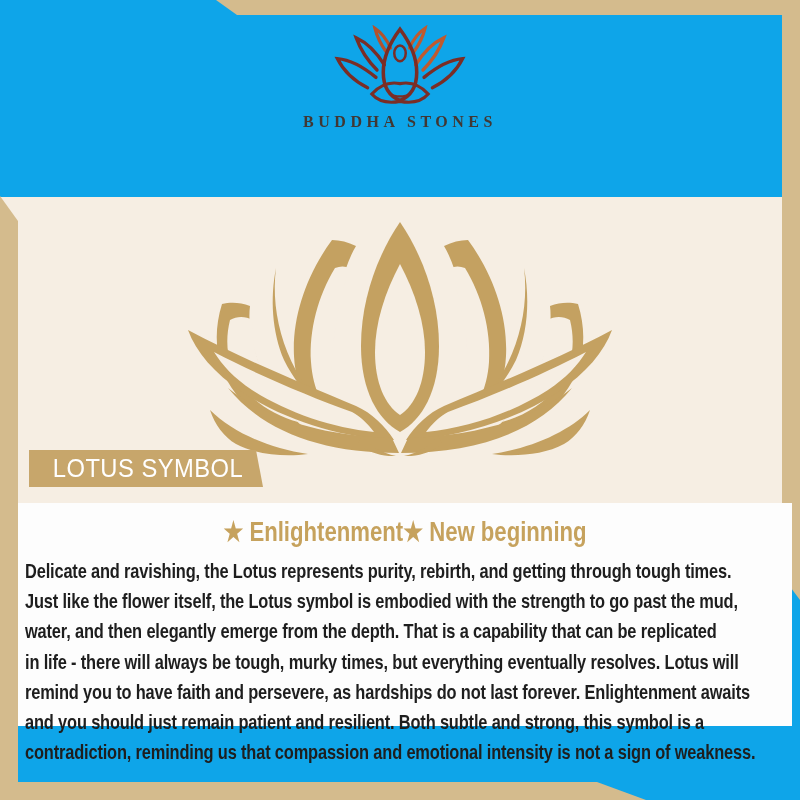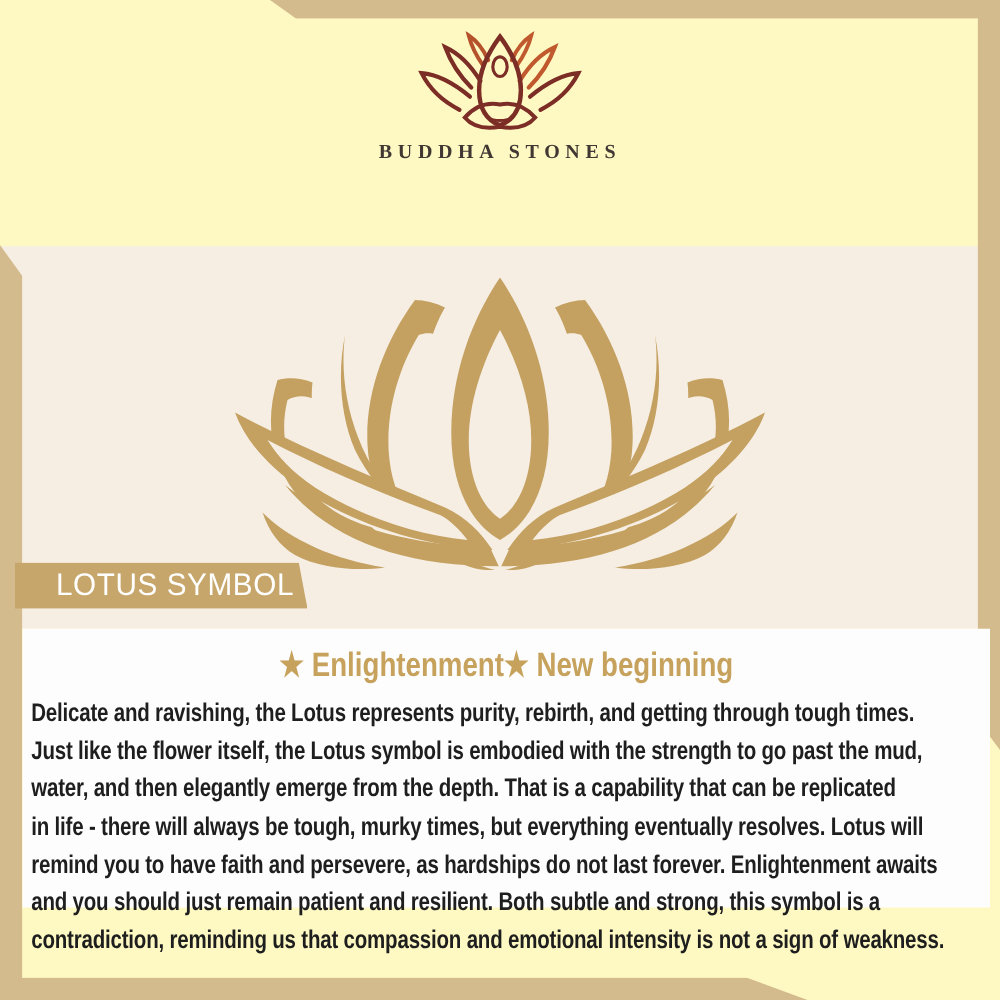--- a/index.html
+++ b/index.html
@@ -1,18 +1,18 @@
 <!DOCTYPE html>
 <html><head>
 <meta charset="utf-8">
 <style>
   html,body{margin:0;padding:0;background:#dddddd;}
   .page{
     position:relative;width:800px;height:800px;overflow:hidden;
-    background:#fef9c3;
+    background:#0ea5e9;
     font-family:"Liberation Sans",sans-serif;
   }
   .bg-band{position:absolute;left:0;top:197px;width:800px;height:306px;background:#f6eee3;}
   
   .accent{position:absolute;background:#d4bb8d;}
   .accent-top{left:0;top:0;width:800px;height:15px;
     clip-path:polygon(216px 0,800px 0,800px 15px,237px 15px);}
   .accent-right{left:782px;top:0;width:18px;height:600px;
     clip-path:polygon(0 0,18px 0,18px 600px,0 576px);}
   .accent-left{left:0;top:196px;width:18px;height:604px;
@@ -32,23 +32,23 @@
     background:#fdfcfa;display:flex;align-items:center;justify-content:center;
   }
   .title-bar .title{
     font-size:35px;font-weight:700;color:#c9a45f;letter-spacing:-0.5px;
     transform:scaleX(0.92);transform-origin:center;white-space:nowrap;
   }
   
   .lotus-svg{position:absolute;left:180px;top:206px;width:440px;height:250px;}
   
   .banner{
-    position:absolute;left:12px;top:450px;width:234px;height:37px;
+    position:absolute;left:29px;top:450px;width:234px;height:37px;
     background:#c7a66b;clip-path:polygon(0 0,227px 0,234px 100%,0 100%);
-    display:flex;align-items:center;justify-content:flex-end;
+    display:flex;align-items:center;
   }
   .banner .banner-label{
     color:#ffffff;font-size:25px;font-weight:400;letter-spacing:0.5px;
     padding-left:25px;transform:scaleX(0.95);transform-origin:left center;white-space:nowrap;
   }
   
   .panel{
     position:absolute;left:18px;top:503px;width:774px;height:223px;
     background:#fdfdfd;
   }

